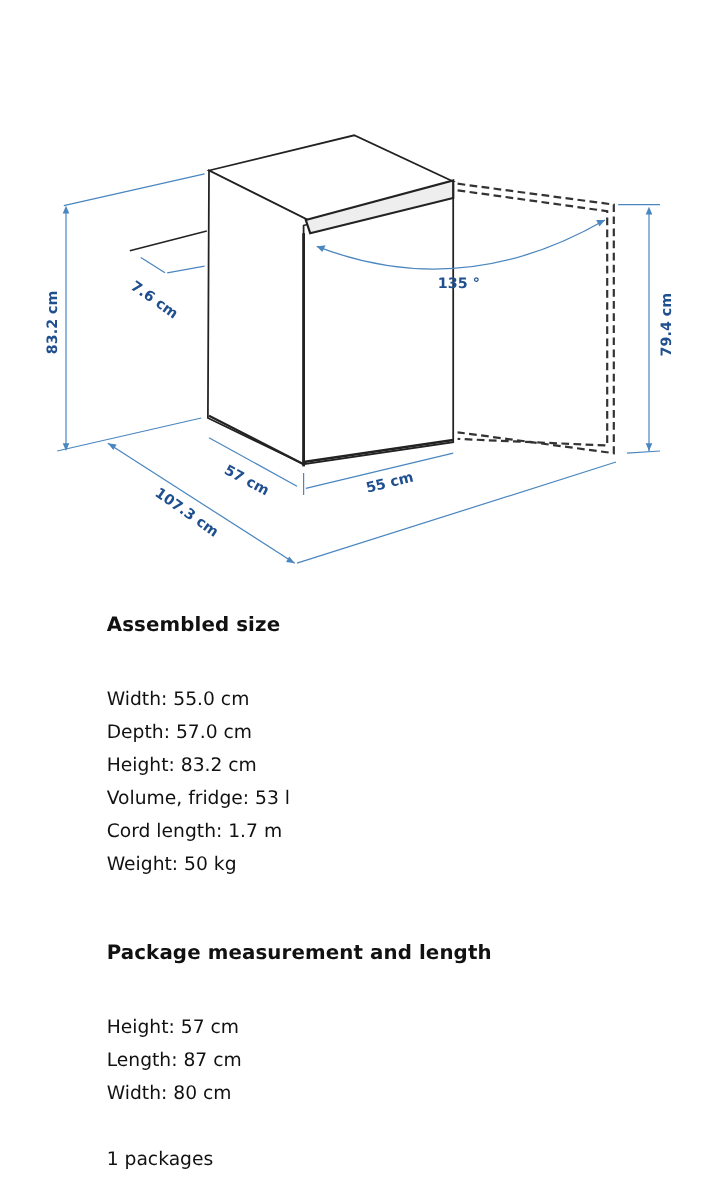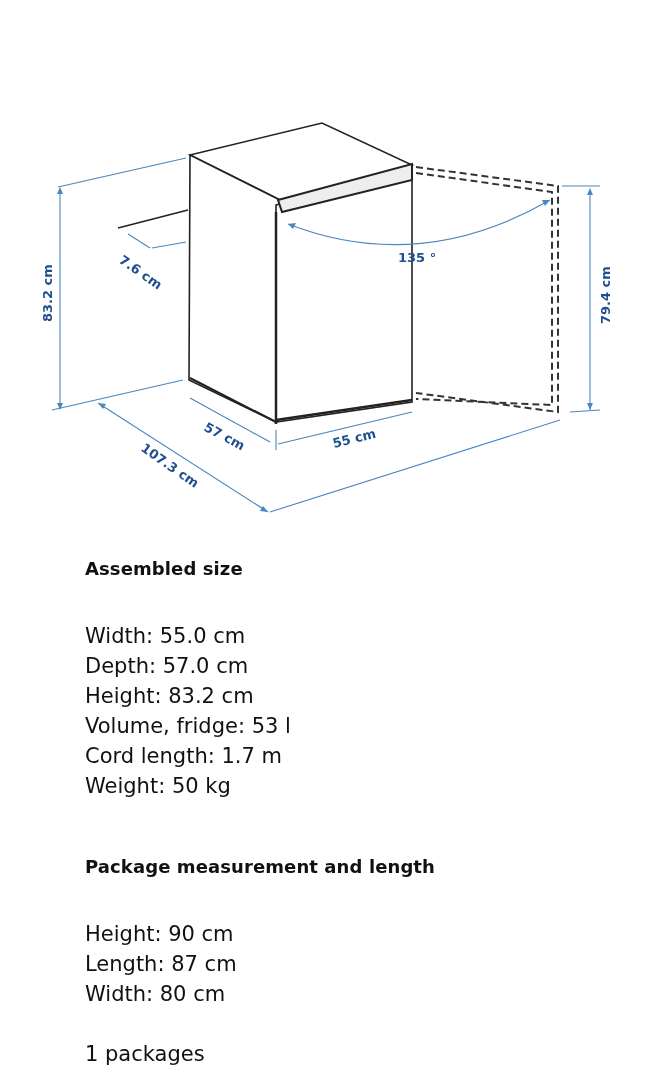--- a/index.html
+++ b/index.html
@@ -1,23 +1,23 @@
 <!DOCTYPE html>
 <html><head>
 <meta charset="utf-8">
 <style>
   html, body { margin: 0; padding: 0; background: #ffffff; }
   body { width: 648px; height: 1080px; overflow: hidden; position: relative; font-family: "DejaVu Sans", sans-serif; color: #111111; }
   .diagram { position: absolute; left: 0; top: 0; width: 648px; height: 540px; }
   .diagram svg { width: 648px; height: 540px; display: block; }
   .dim-label { font-family: "DejaVu Sans", sans-serif; font-weight: bold; font-size: 13px; fill: #1f4f8f; }
-  .section { position: absolute; left: 85px; }
+  .section { position: absolute; left: 97px; }
   .section h2 { margin: 0; font-size: 18px; font-weight: bold; color: #111111; letter-spacing: 0.1px; }
   .spec-list { list-style: none; margin: 0; padding: 0; }
-  .spec-list li { font-size: 21px; line-height: 30px; height: 30px; color: #111111; white-space: nowrap; }
+  .spec-list li { font-size: 17px; line-height: 30px; height: 30px; color: #111111; white-space: nowrap; }
 </style>
 </head>
 <body>
 
 <div class="diagram">
   <svg viewBox="0 0 648 540" xmlns="http://www.w3.org/2000/svg">
 
     <g stroke="#222" stroke-width="1.6" fill="#fff">
 
       <polygon points="190,155 322,123 412,165 280,200" fill="#fff"></polygon>
@@ -85,20 +85,20 @@
     <li>Height: 83.2 cm</li>
     <li>Volume, fridge: 53 l</li>
     <li>Cord length: 1.7 m</li>
     <li>Weight: 50 kg</li>
   </ul>
 </section>
 
 <section class="section" style="top:856px;">
   <h2>Package measurement and length</h2>
   <ul class="spec-list" style="margin-top:42px;">
-    <li>Height: 90 cm</li>
+    <li>Height: 57 cm</li>
     <li>Length: 87 cm</li>
     <li>Width: 80 cm</li>
   </ul>
   <ul class="spec-list" style="margin-top:30px;">
     <li>1 packages</li>
   </ul>
 </section>
 
 </body></html>

